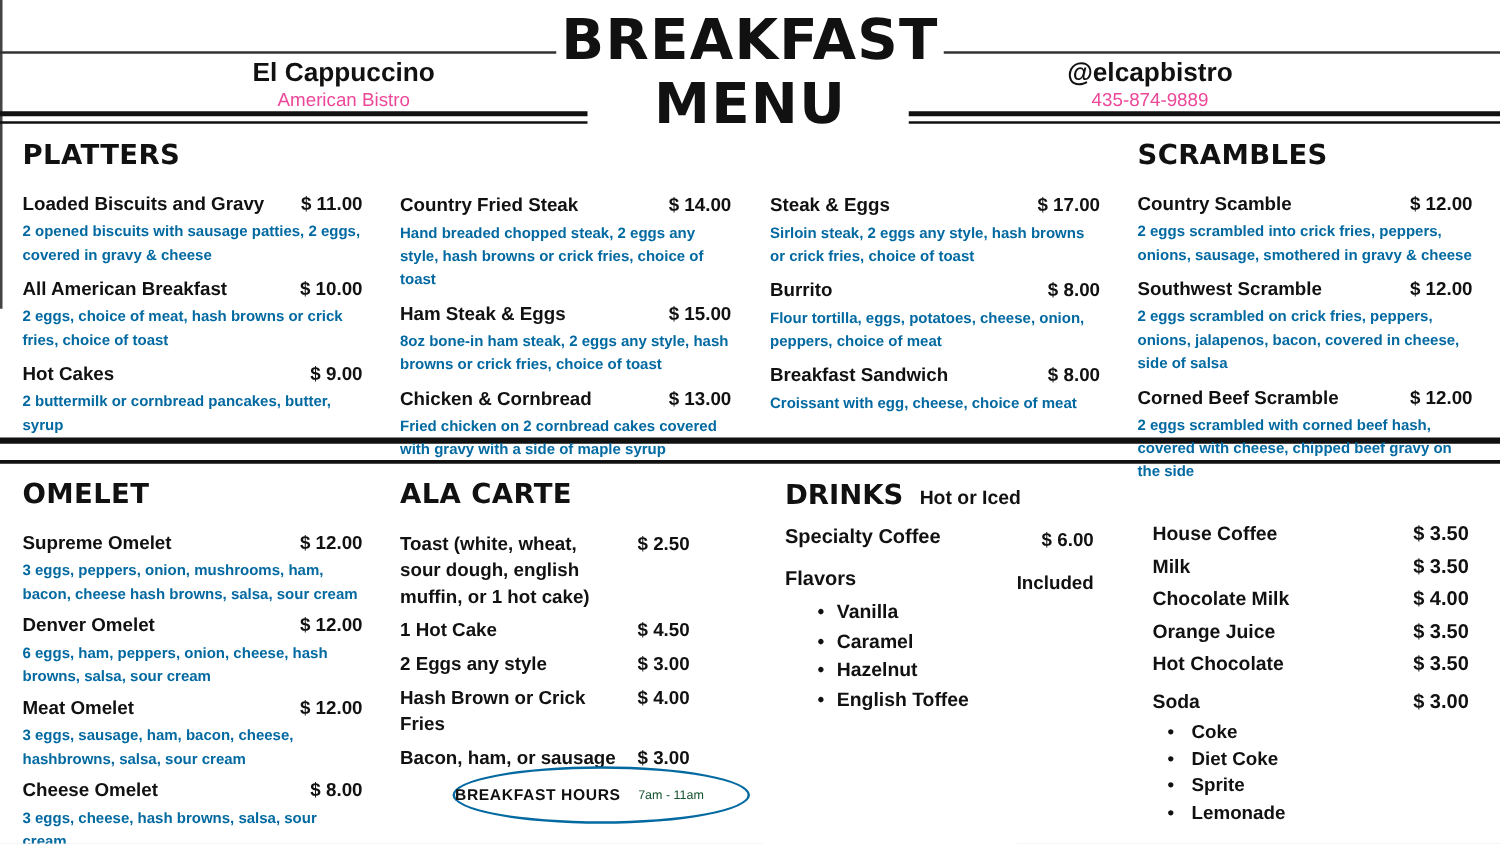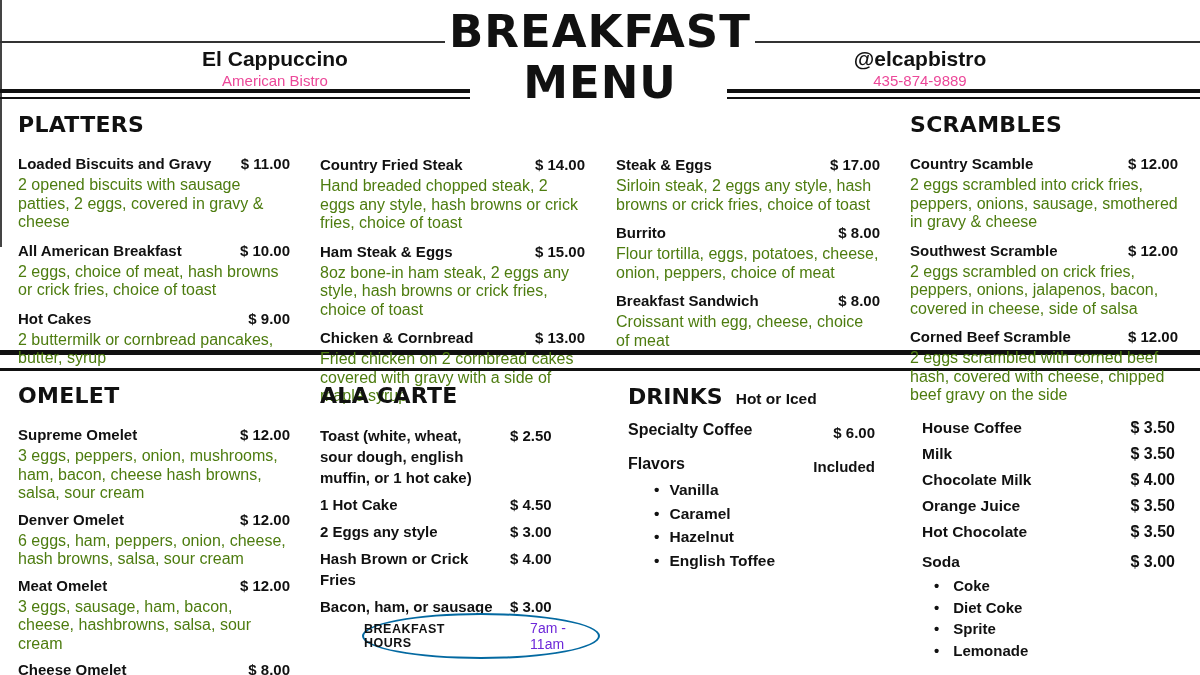--- a/index.html
+++ b/index.html
@@ -43,21 +43,21 @@
   .v-divider{left:899px;top:413px;width:2px;height:247px;background:#444;}
   .sec-h{
     font-family:"DejaVu Sans",sans-serif;font-weight:800;font-size:22px;
     line-height:26px;letter-spacing:0.3px;margin:0 0 16px 0;
   }
   
   .mi{margin-bottom:9px;}
   .mi-head{display:flex;justify-content:space-between;align-items:baseline;}
   .mi-name{font-weight:700;font-size:15px;line-height:20px;}
   .mi-price{font-weight:700;font-size:15px;margin-left:8px;white-space:nowrap;}
-  .mi-desc{font-size:16px;line-height:18.5px;color:#4d7c0f;margin-top:2px;}
+  .mi-desc{font-size:12px;line-height:18.5px;color:#0369a1;margin-top:2px;font-weight:bold;}
   .c-omelet .mi{margin-bottom:7px;}
   
   .ac-row{display:flex;margin-bottom:6px;align-items:flex-start;}
   .ac-name{width:178px;font-weight:700;font-size:15px;line-height:21px;}
   .ac-price{font-weight:700;font-size:15px;margin-left:12px;white-space:nowrap;line-height:21px;}
   
   .drinks-hrow{display:flex;align-items:baseline;gap:13px;margin:0 0 2px 0;}
   .drinks-title{font-family:"DejaVu Sans",sans-serif;font-weight:800;font-size:22px;line-height:28px;}
   .drinks-sub{font-weight:700;font-size:15.5px;}
   .d-row{display:flex;justify-content:space-between;align-items:flex-end;margin-top:8px;}
@@ -75,21 +75,21 @@
   .b-list{list-style:none;margin:0 0 0 12px;padding:0;}
   .b-list li{font-weight:700;font-size:15px;line-height:21.5px;}
   .b-list li::before{content:"\2022";margin-right:14px;}
   
   .hours{
     position:absolute;left:362px;top:613px;width:238px;height:46px;
     border:2px solid #0369a1;border-radius:50%;
     display:flex;align-items:center;justify-content:flex-start;gap:14px;box-sizing:border-box;
   }
   .hours-label{font-weight:800;font-size:12.5px;letter-spacing:0.5px;}
-  .hours-time{font-size:14px;color:#6d28d9;margin-left:30px;}
+  .hours-time{font-size:10px;color:#14532d;}
 </style>
 </head>
 <body>
 
 <div class="page">
 
   <div class="rule rule-thin-left"></div>
   <div class="rule rule-thin-right"></div>
   <div class="rule rule-dbl-a-left"></div>
   <div class="rule rule-dbl-b-left"></div>

